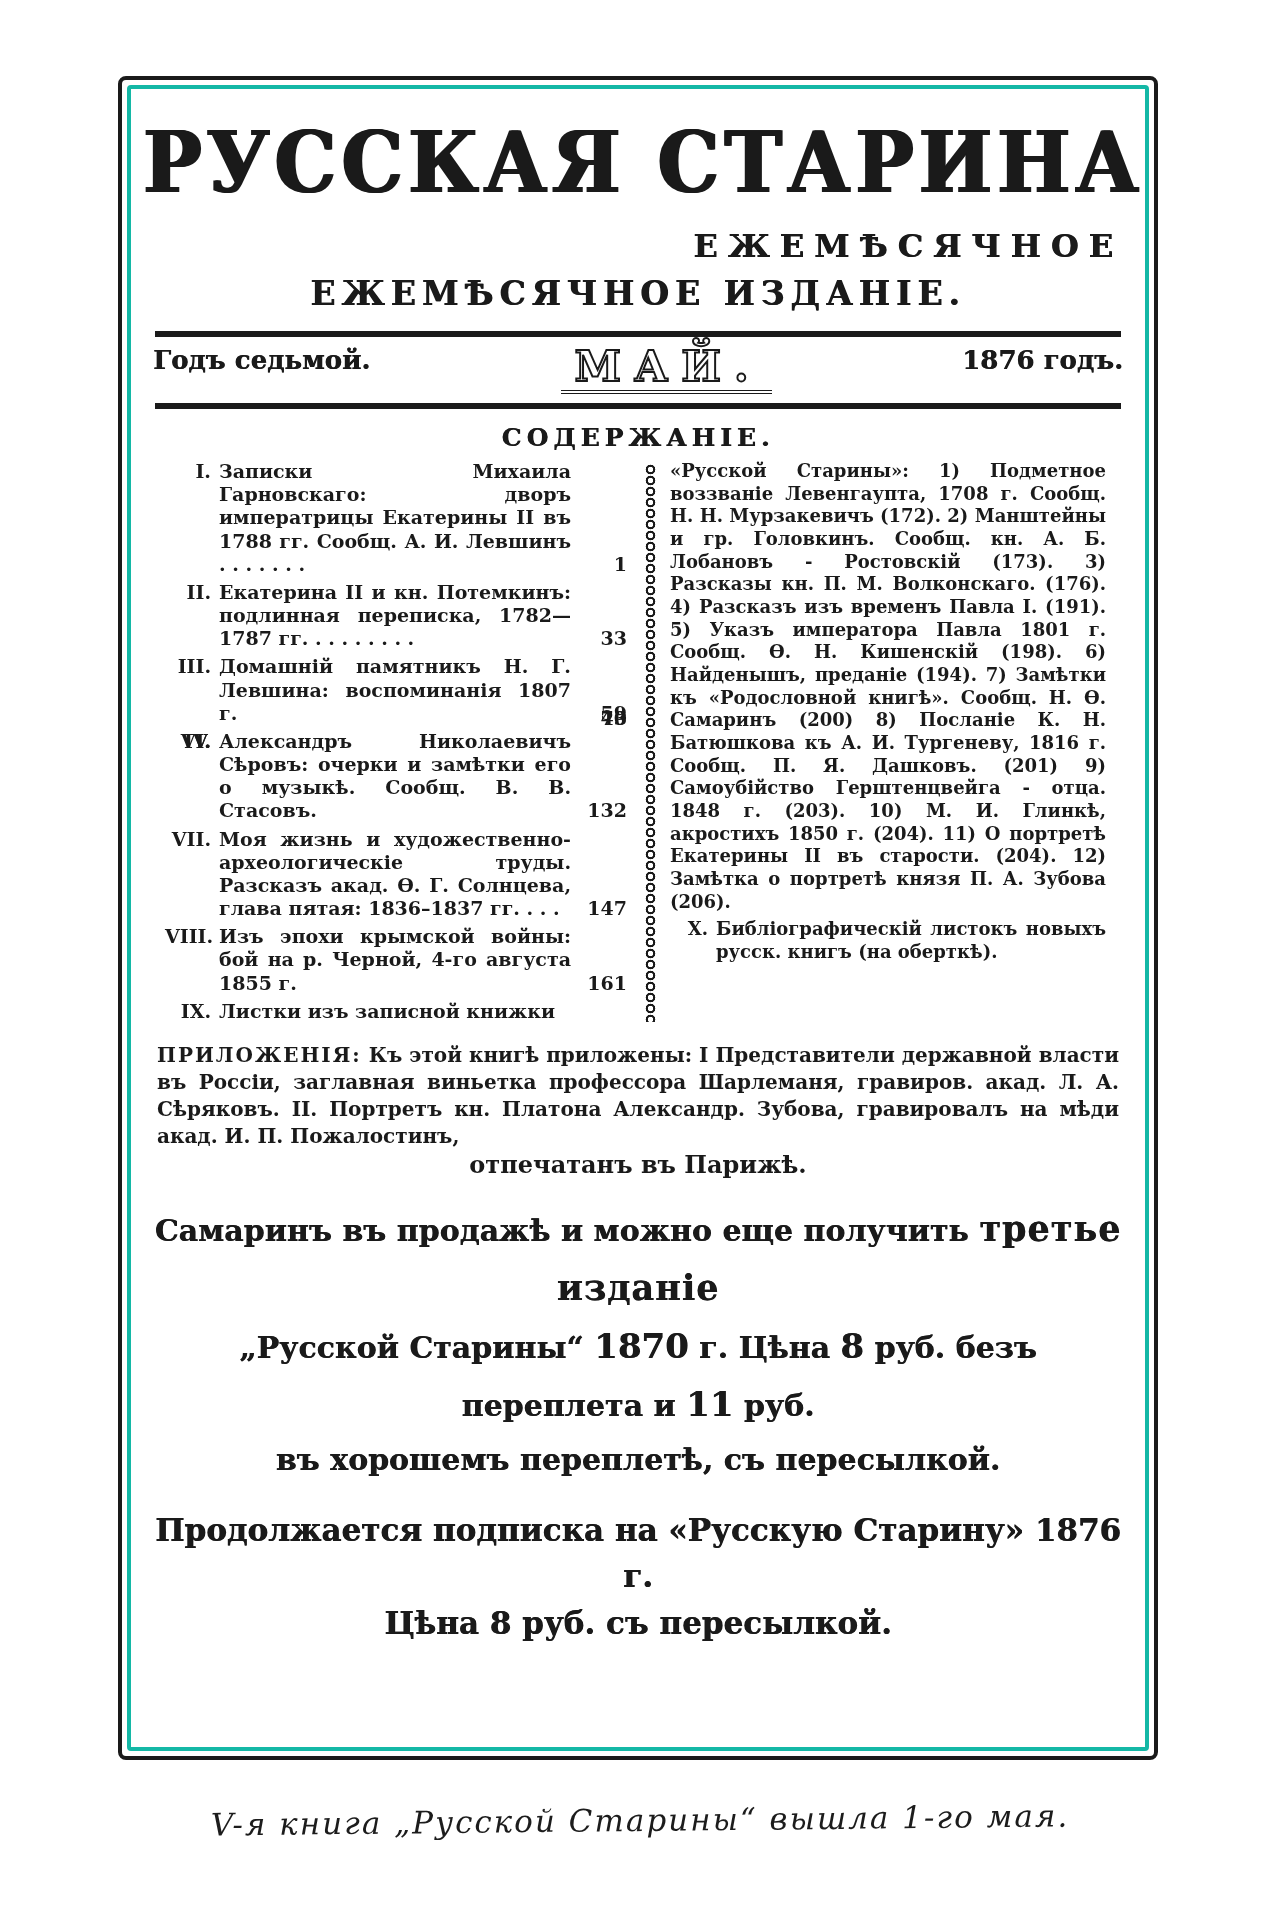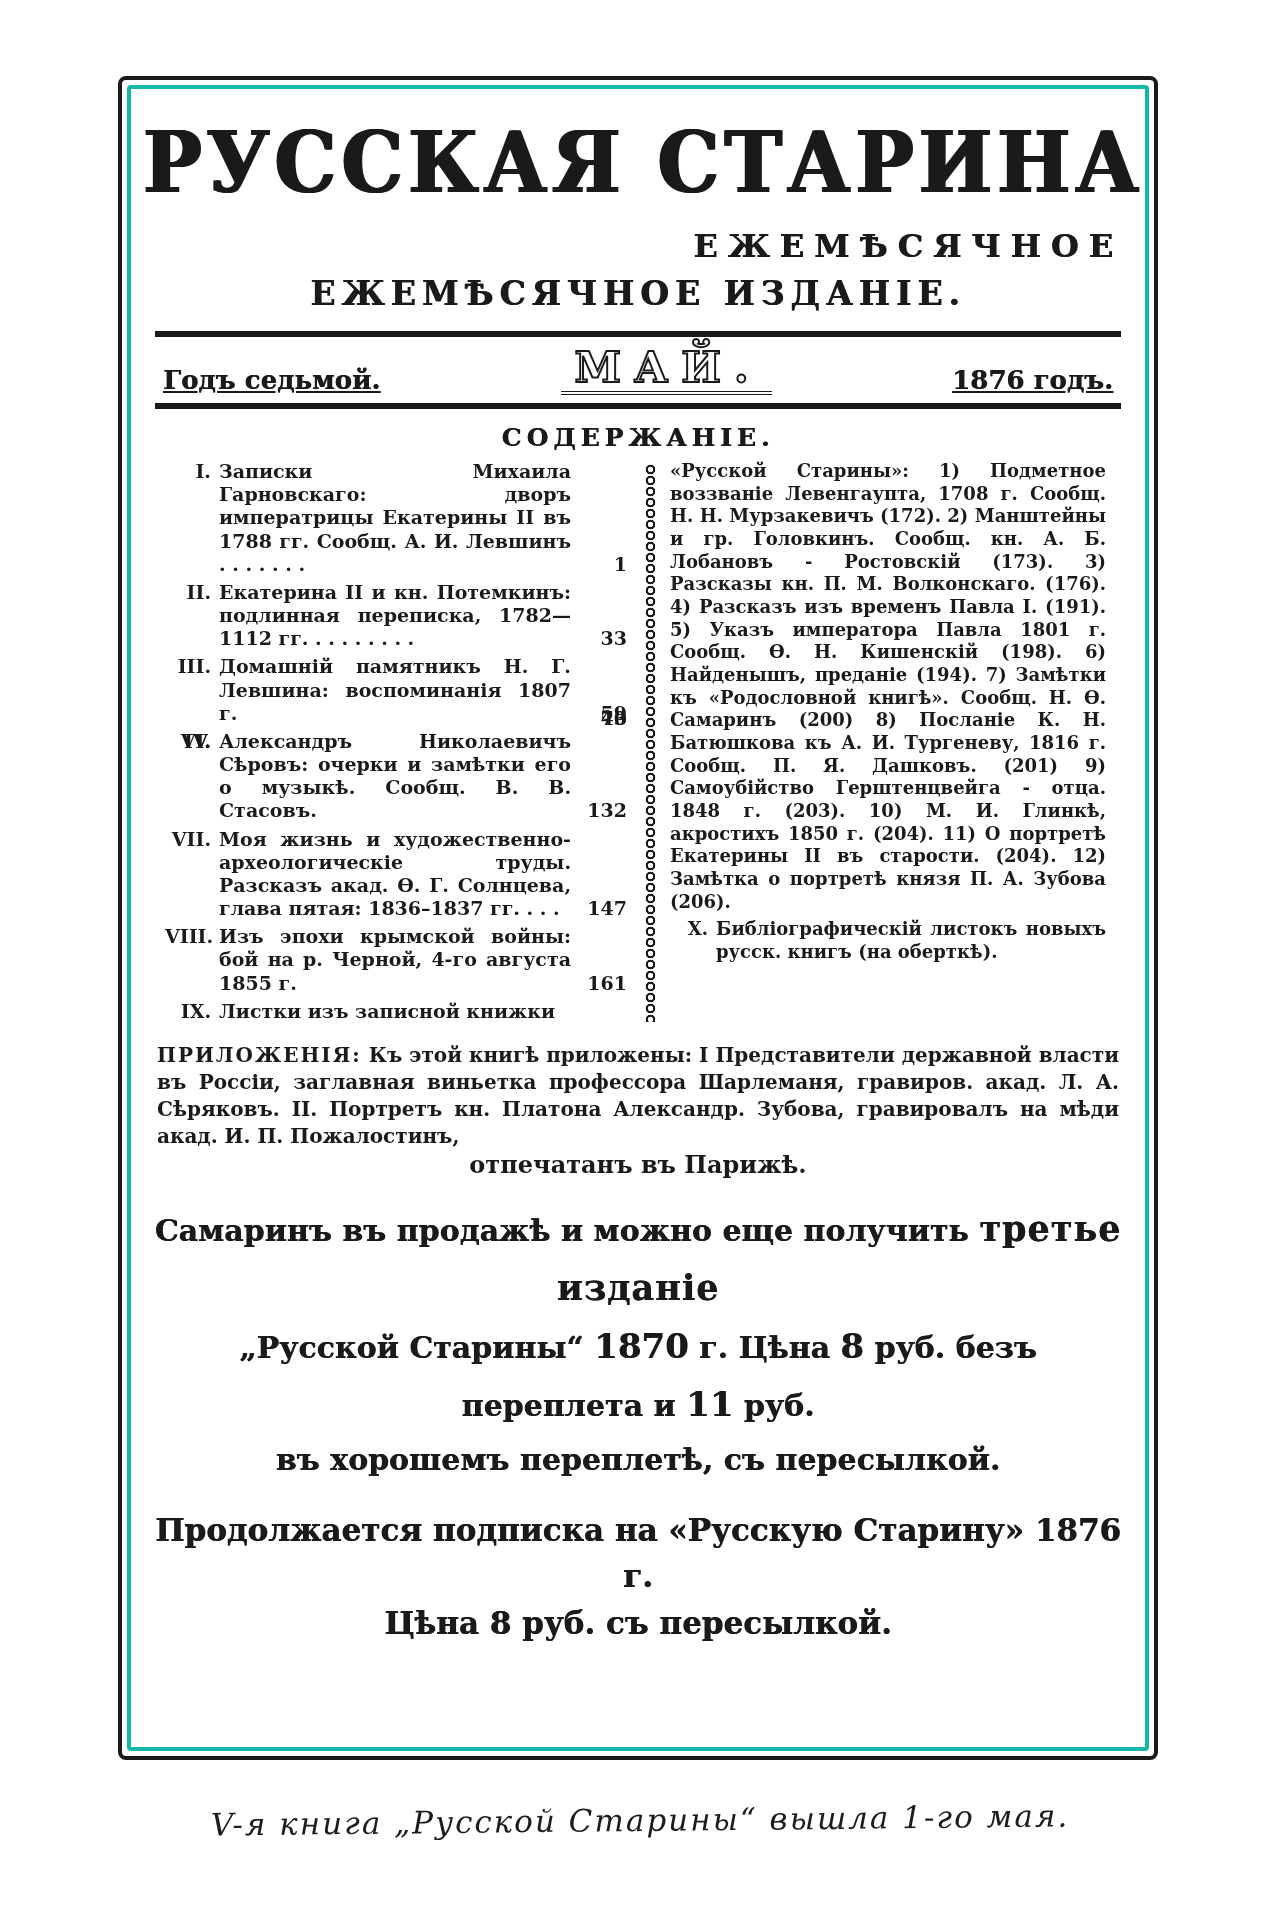--- a/index.html
+++ b/index.html
@@ -40,21 +40,21 @@
   }
   .masthead-sub2 {
     margin-top: 9px; text-align: center;
     font-size: 33px; font-weight: bold; letter-spacing: 6px;
     text-shadow: 0.7px 0 0 #1a1a1a;
   }
 
   .rule-pair { margin: 18px 2px 0; height: 5px; border-top: 4px solid #1a1a1a; border-bottom: 2px solid #1a1a1a; }
   .rule-pair.flip { margin-top: 8px; border-top-width: 2px; border-bottom-width: 4px; }
 
-  .date-band { display: flex; align-items: flex-end; margin: 8px 10px 0; height: 50px; text-decoration: underline; }
+  .date-band { display: flex; align-items: flex-start; margin: 8px 0 0; height: 50px; }
   .band-side { font-size: 26px; font-weight: bold; text-shadow: 0.5px 0 0 #1a1a1a; }
   .band-center { flex: 1; text-align: center; }
   .month-label {
     display: inline-block;
     font-size: 42px; font-weight: bold; letter-spacing: 13px;
     color: #1a1a1a;
     -webkit-text-fill-color: #ffffff;
     -webkit-text-stroke: 2px #1a1a1a;
     border-bottom: 4px double #1a1a1a;
     padding: 0 10px 1px 14px;
@@ -134,21 +134,21 @@
         <div class="toc-left">
 
           <div class="toc-item">
             <span class="toc-num">I.</span>
             <div class="toc-text">Записки Михаила Гарновскаго: дворъ императрицы Екатерины II въ 1788 гг. Сообщ. А. И. Левшинъ . . . . . . .</div>
             <span class="toc-page">1</span>
           </div>
 
           <div class="toc-item">
             <span class="toc-num">II.</span>
-            <div class="toc-text">Екатерина II и кн. Потемкинъ: подлинная переписка, 1782—1112 гг. . . . . . . . .</div>
+            <div class="toc-text">Екатерина II и кн. Потемкинъ: подлинная переписка, 1782—1787 гг. . . . . . . . .</div>
             <span class="toc-page">33</span>
           </div>
 
           <div class="toc-item">
             <span class="toc-num">III.</span>
             <div class="toc-text">Домашній памятникъ Н. Г. Левшина: воспоминанія 1807 г.</div>
             <span class="toc-page">59</span>
           </div>
 
           <div class="toc-item">

